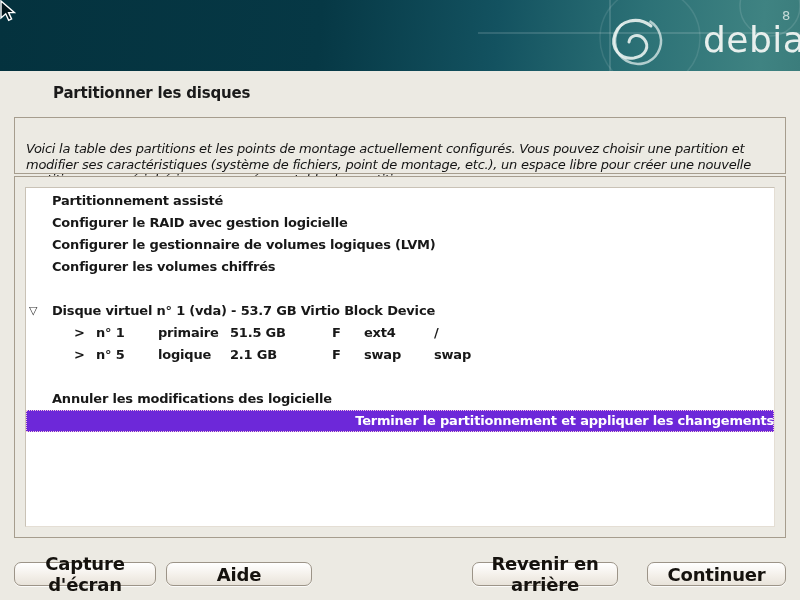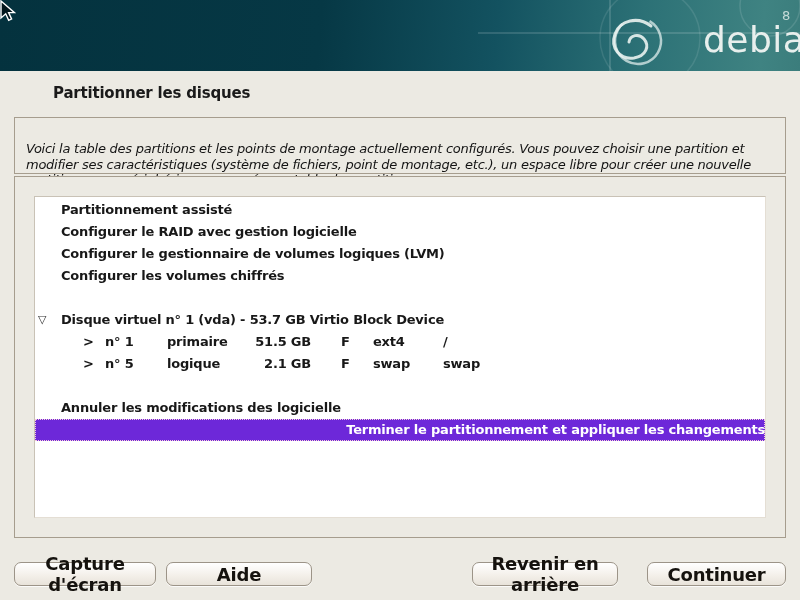--- a/index.html
+++ b/index.html
@@ -32,41 +32,41 @@
   
   .descbox{
     position:absolute;left:14px;top:117px;width:772px;height:57px;
     box-sizing:border-box;border:1px solid #a69d8e;
     padding:23px 11px;
     font-size:13px;font-style:italic;line-height:15.5px;letter-spacing:-.25px;color:#141414;
   }
   
   .listframe{
     position:absolute;left:14px;top:176px;width:772px;height:362px;
-    box-sizing:border-box;border:1px solid #a69d8e;background:#eceae3;padding:19px;
+    box-sizing:border-box;border:1px solid #a69d8e;background:#eceae3;padding:10px;
   }
   .listbox{
     position:relative;width:100%;height:100%;box-sizing:border-box;
     background:#ffffff;border:1px solid #c9c2b6;border-right-color:#e4ded4;border-bottom-color:#e4ded4;
     padding-top:2px;overflow:hidden;
   }
   .lrow{
     position:relative;height:22px;line-height:22px;
     font-size:13px;font-weight:bold;letter-spacing:-.2px;color:#181818;
     padding-left:26px;white-space:nowrap;box-sizing:border-box;
   }
   .lrow.spacer{padding:0;}
   .lrow .expander{
     position:absolute;left:3px;top:0;font-size:11px;font-weight:normal;color:#333;
   }
   .prow span{position:absolute;top:0;}
   .p-marker{left:48px;}
   .p-num{left:70px;}
   .p-type{left:132px;}
-  .p-size{left:196px;width:80px;text-align:right;}
+  .p-size{left:204px;width:80px;}
   .p-flag{left:306px;}
   .p-fs{left:338px;}
   .p-mount{left:408px;}
   .lrow.selected{
     background:#6d28d9;color:#ffffff;
     outline:1px dotted #f6cbdd;outline-offset:-1px;text-align:right;
   }
   
   .btn{
     position:absolute;top:562px;height:24px;box-sizing:border-box;

